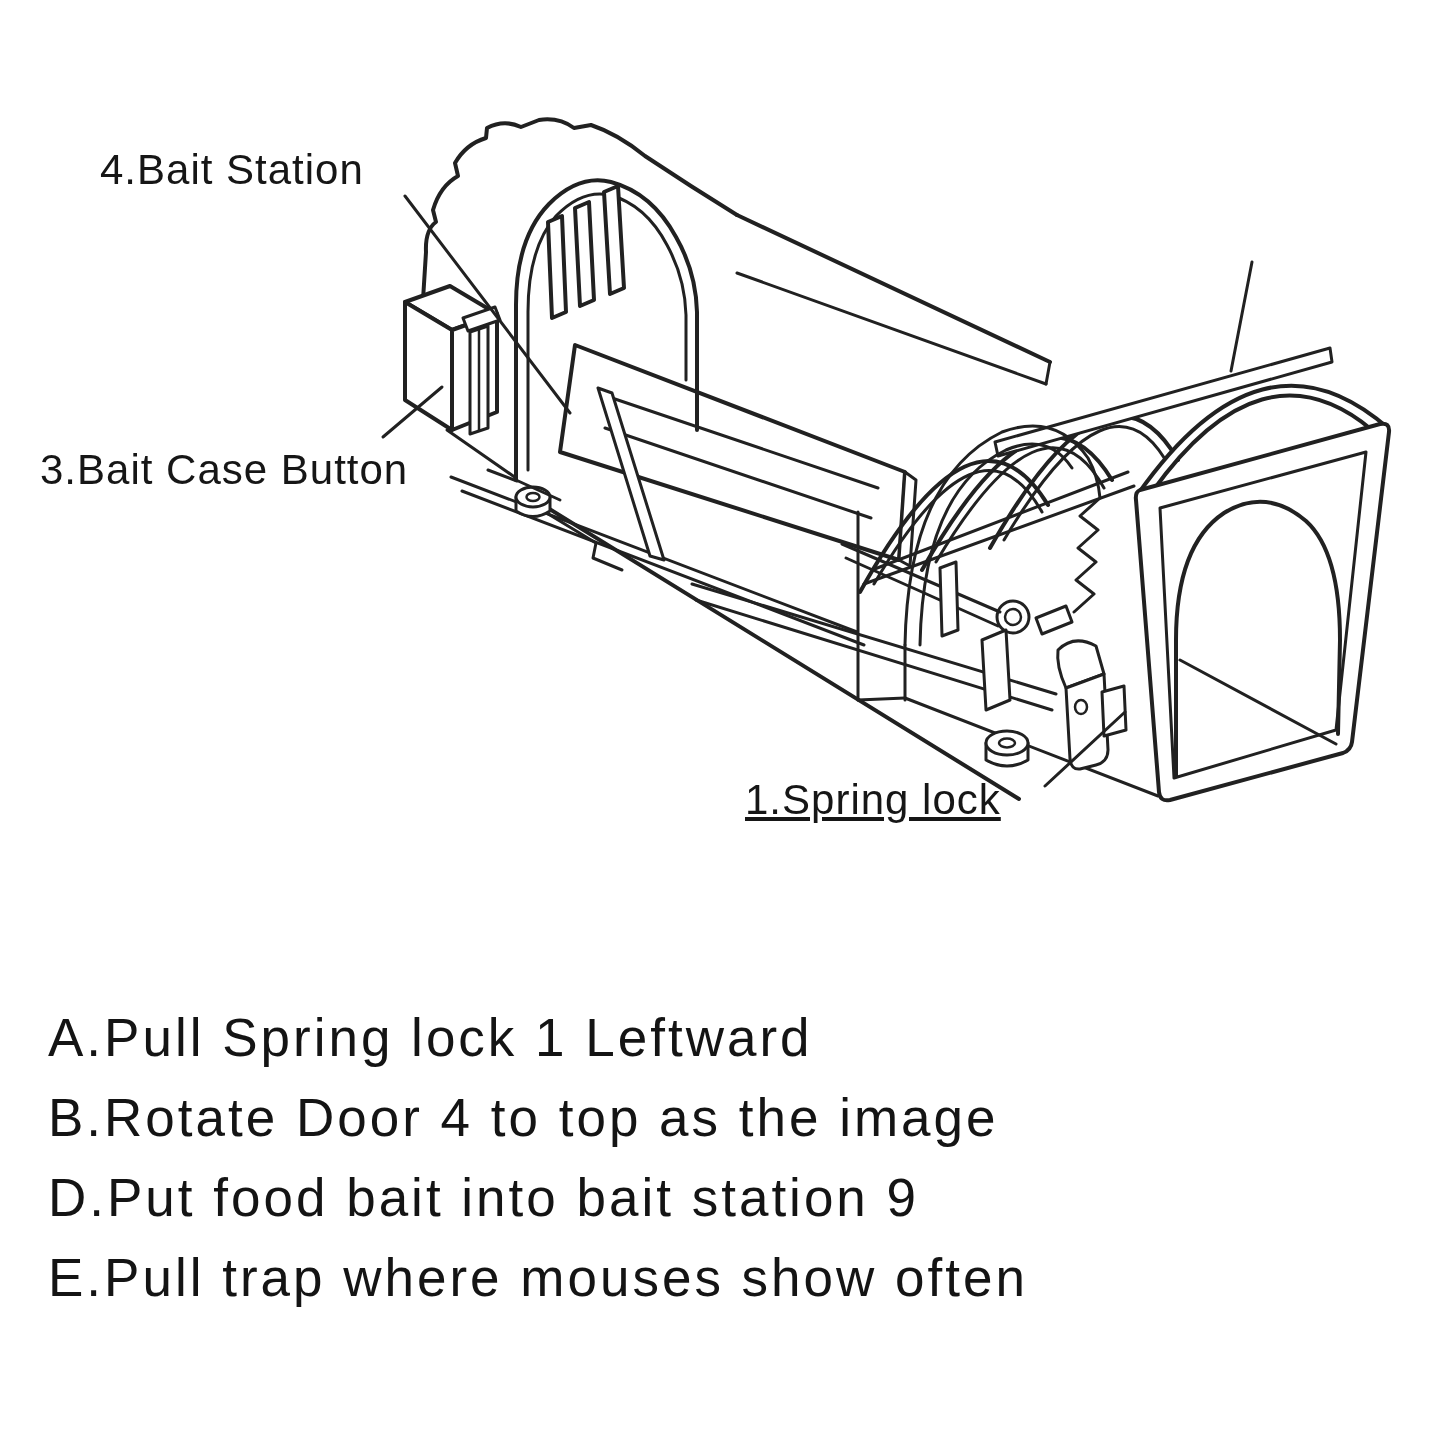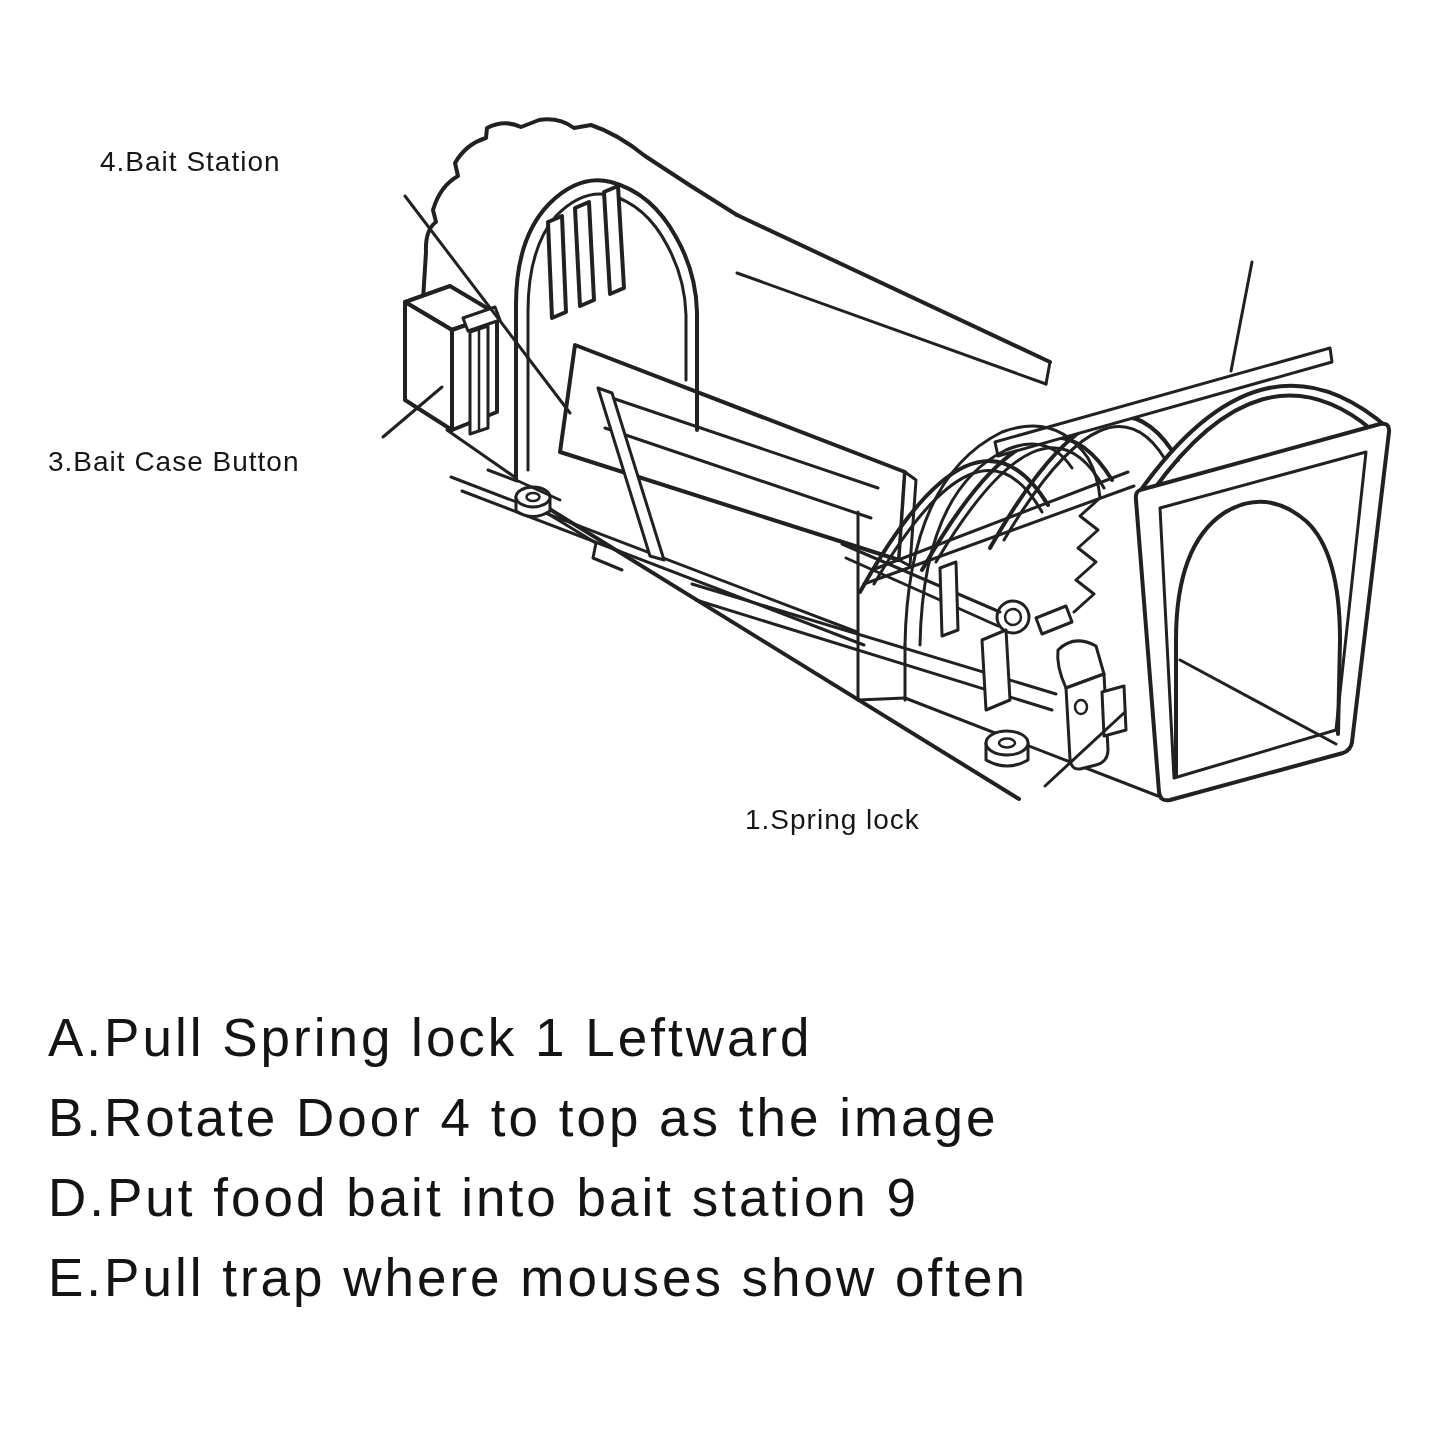--- a/index.html
+++ b/index.html
@@ -12,21 +12,21 @@
   }
   .canvas{position:relative;width:1440px;height:1440px;background:#fff;}
   svg{position:absolute;left:0;top:0;}
   .stroke{fill:none;stroke:#212121;stroke-linecap:round;stroke-linejoin:round;}
   .s4{stroke-width:4;}
   .s3{stroke-width:3;}
   .s2{stroke-width:2.5;}
   .wfill{fill:#ffffff;}
   .label{
     position:absolute;
-    font-size:28px;
+    font-size:42px;
     letter-spacing:1px;
     white-space:nowrap;
     color:#161616;
   }
   .title{
     position:absolute;
     left:54px;top:866px;
     font-size:88px;
     font-weight:700;
     letter-spacing:1px;
@@ -156,23 +156,23 @@
       <path class="stroke s3" d="M405,196 L570,413"></path>
       <path class="stroke s3" d="M1252,262 L1231,371"></path>
       <path class="stroke s3" d="M383,437 L442,387"></path>
       <path class="stroke s3" d="M1045,786 L1125,712"></path>
     </g>
   </svg>
 
   <div class="label" style="left:100px;top:146px;">4.Bait Station</div>
 
 
-  <div class="label" style="left:48px;top:446px;">3.Bait Case Button</div>
+  <div class="label" style="left:40px;top:446px;">3.Bait Case Button</div>
 
-  <div class="label" style="left:745px;top:804px;">1.Spring lock</div>
+  <div class="label" style="left:745px;top:776px;text-decoration:underline;">1.Spring lock</div>
 
 
   <div class="steps">
     <div class="step">A.Pull Spring lock 1 Leftward</div>
     <div class="step">B.Rotate Door 4 to top as the image</div>
     <div class="step">D.Put food bait into bait station 9</div>
     <div class="step">E.Pull trap where mouses show often</div>
   </div>
 
 </div>

